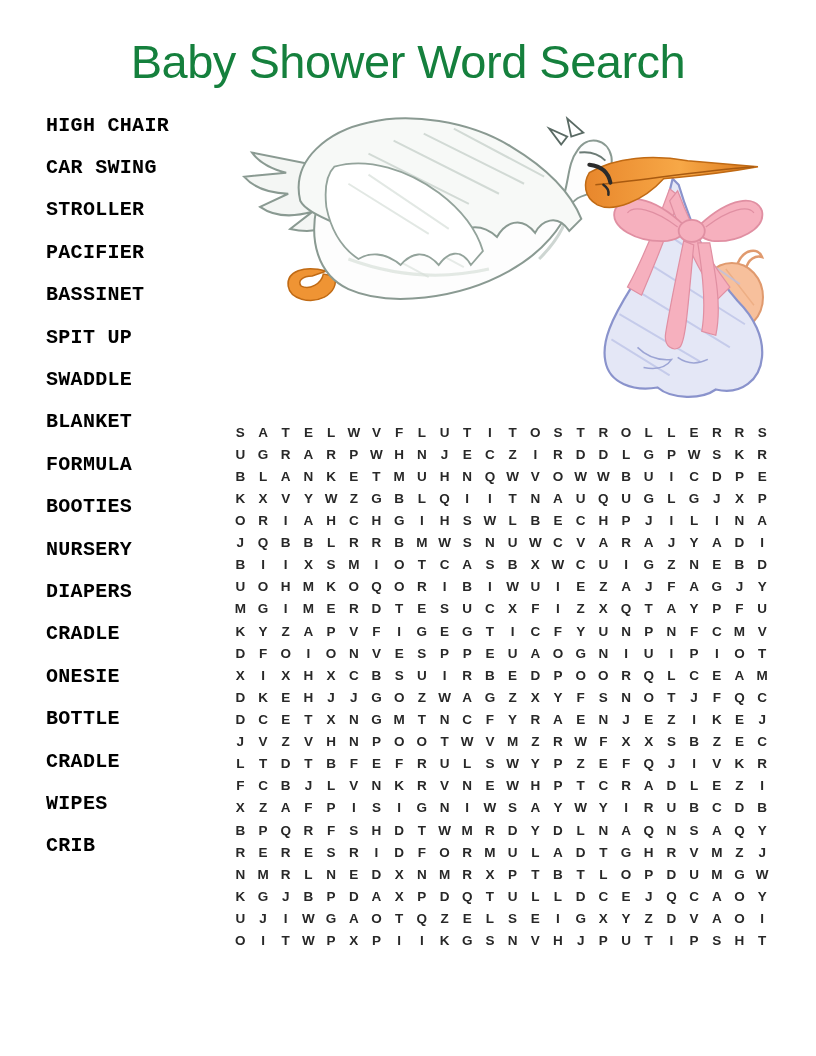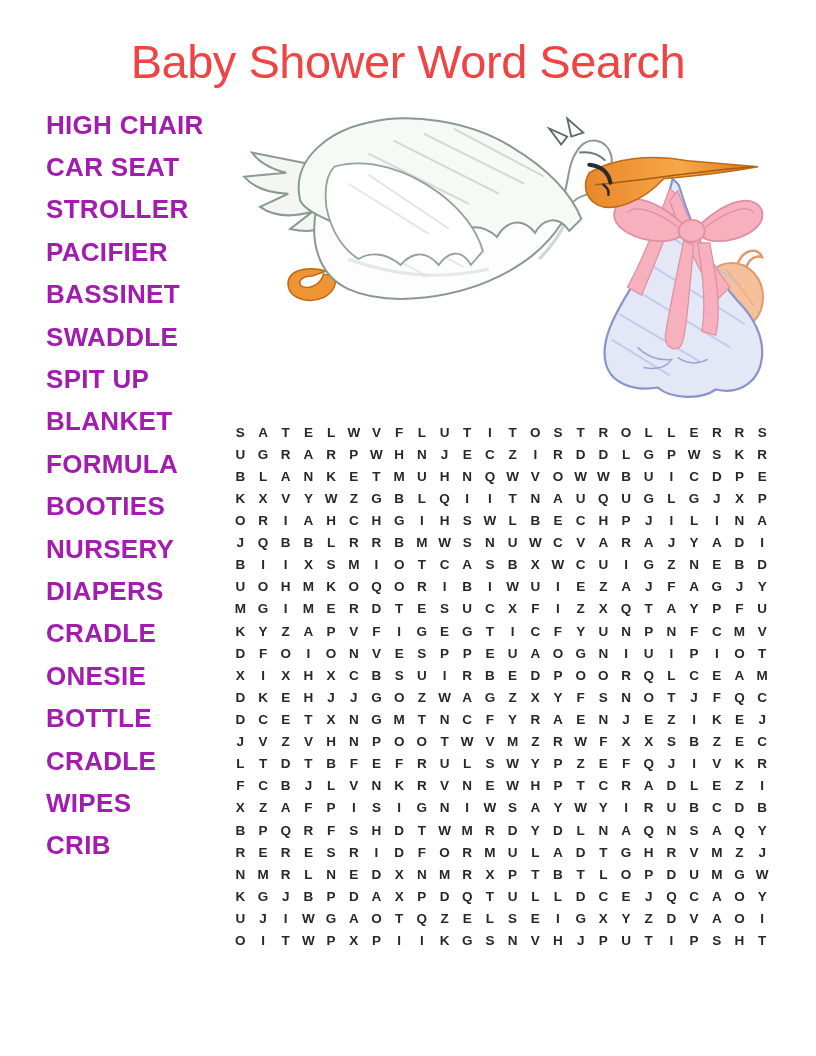--- a/index.html
+++ b/index.html
@@ -2,54 +2,54 @@
 <html><head>
 <meta charset="utf-8">
 <style>
   html,body{margin:0;padding:0;}
   body{
     width:816px;height:1056px;background:#ffffff;position:relative;overflow:hidden;
     font-family:"Liberation Sans",sans-serif;
   }
   .page-title{
     position:absolute;top:34px;left:0;width:816px;text-align:center;
-    font-size:47px;font-weight:400;color:#ef4444;letter-spacing:-0.5px;
+    font-size:47px;font-weight:400;color:#15803d;letter-spacing:-0.5px;
   }
   .word-list{
     position:absolute;left:46px;top:104px;width:190px;
   }
   .word-list .word{
     height:42.4px;display:flex;align-items:center;
-    font-size:26px;font-weight:600;color:#a21caf;letter-spacing:0.3px;white-space:nowrap;
+    font-size:20px;font-weight:600;color:#000000;letter-spacing:0.3px;white-space:nowrap;font-family:Liberation Mono, monospace;
   }
   .stork-wrap{
     position:absolute;left:238px;top:108px;width:530px;height:294px;
   }
   .letter-grid{
     position:absolute;left:229px;top:421px;
     display:grid;grid-template-columns:repeat(24,22.7px);grid-auto-rows:22.12px;
   }
   .letter-grid .cell{
     display:flex;align-items:center;justify-content:center;
     font-size:13.5px;font-weight:600;color:#282828;
   }
 </style>
 </head>
 <body>
 
 <div class="page-title">Baby Shower Word Search</div>
 
 <div class="word-list">
     <div class="word">HIGH CHAIR</div>
-    <div class="word">CAR SEAT</div>
+    <div class="word">CAR SWING</div>
     <div class="word">STROLLER</div>
     <div class="word">PACIFIER</div>
     <div class="word">BASSINET</div>
+    <div class="word">SPIT UP</div>
     <div class="word">SWADDLE</div>
-    <div class="word">SPIT UP</div>
     <div class="word">BLANKET</div>
     <div class="word">FORMULA</div>
     <div class="word">BOOTIES</div>
     <div class="word">NURSERY</div>
     <div class="word">DIAPERS</div>
     <div class="word">CRADLE</div>
     <div class="word">ONESIE</div>
     <div class="word">BOTTLE</div>
     <div class="word">CRADLE</div>
     <div class="word">WIPES</div>

